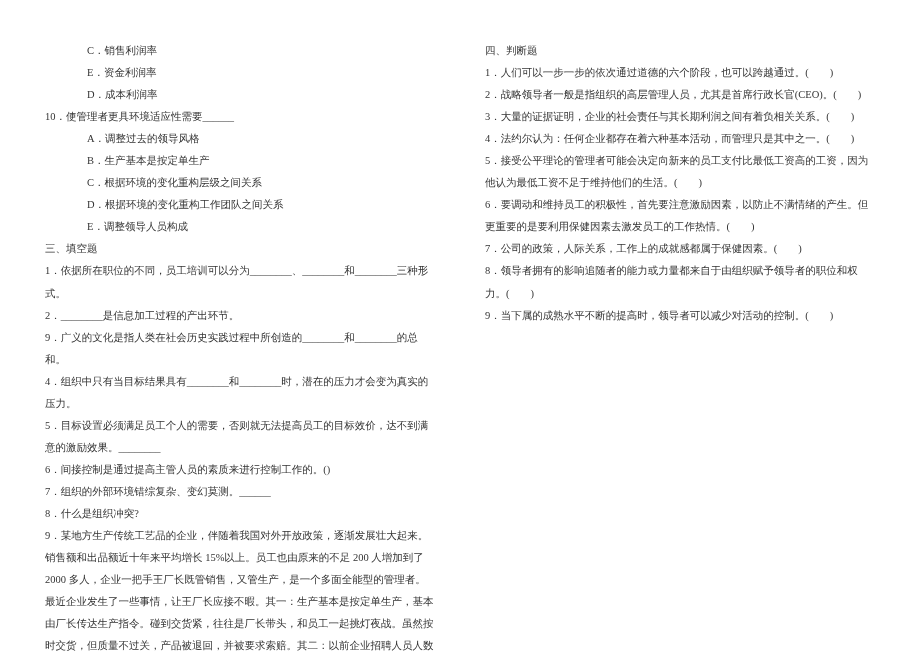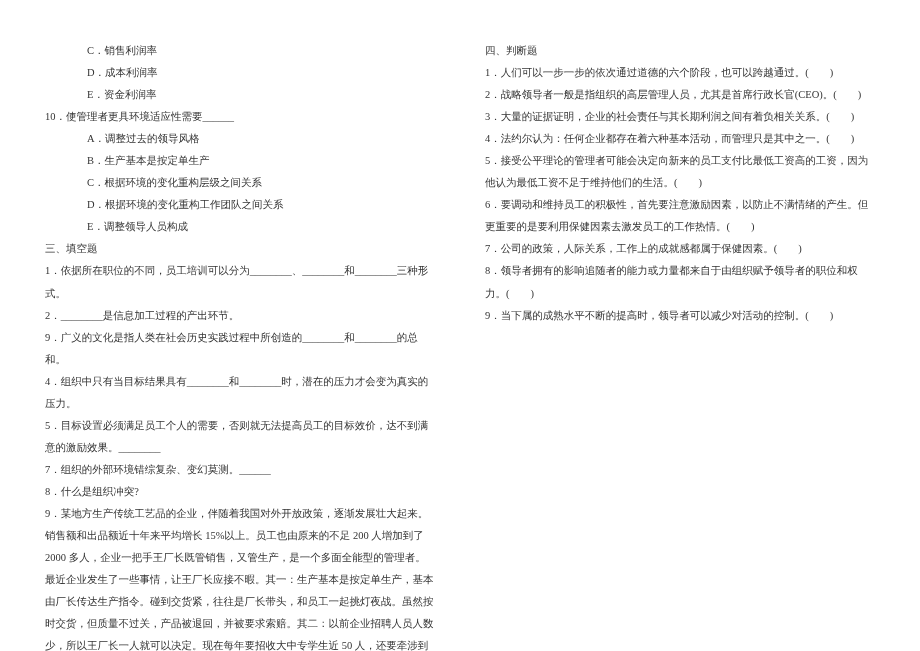--- a/index.html
+++ b/index.html
@@ -28,34 +28,35 @@
   .line { white-space: normal; }
   .indent2 { padding-left: 42px; }
   .section-title { font-weight: 400; }
 </style>
 </head>
 <body>
 
 <div class="page">
   <div class="col col-left">
     <div class="line indent2">C．销售利润率</div>
+    <div class="line indent2">E．资金利润率</div>
     <div class="line indent2">D．成本利润率</div>
-    <div class="line indent2">E．资金利润率</div>
     <div class="line">10．使管理者更具环境适应性需要______</div>
     <div class="line indent2">A．调整过去的领导风格</div>
     <div class="line indent2">B．生产基本是按定单生产</div>
     <div class="line indent2">C．根据环境的变化重构层级之间关系</div>
     <div class="line indent2">D．根据环境的变化重构工作团队之间关系</div>
     <div class="line indent2">E．调整领导人员构成</div>
     <div class="line section-title">三、填空题</div>
     <div class="line">1．依据所在职位的不同，员工培训可以分为________、________和________三种形式。</div>
     <div class="line">2．________是信息加工过程的产出环节。</div>
     <div class="line">9．广义的文化是指人类在社会历史实践过程中所创造的________和________的总和。</div>
     <div class="line">4．组织中只有当目标结果具有________和________时，潜在的压力才会变为真实的压力。</div>
     <div class="line">5．目标设置必须满足员工个人的需要，否则就无法提高员工的目标效价，达不到满意的激励效果。________</div>
+    <div class="line">6．间接控制是通过提高主管人员的素质来进行控制工作的。()</div>
     <div class="line">7．组织的外部环境错综复杂、变幻莫测。______</div>
     <div class="line">8．什么是组织冲突?</div>
     <div class="line">9．某地方生产传统工艺品的企业，伴随着我国对外开放政策，逐渐发展壮大起来。销售额和出品额近十年来平均增长 15%以上。员工也由原来的不足 200 人增加到了2000 多人，企业一把手王厂长既管销售，又管生产，是一个多面全能型的管理者。最近企业发生了一些事情，让王厂长应接不暇。其一：生产基本是按定单生产，基本由厂长传达生产指令。碰到交货紧，往往是厂长带头，和员工一起挑灯夜战。虽然按时交货，但质量不过关，产品被退回，并被要求索赔。其二：以前企业招聘人员人数少，所以王厂长一人就可以决定。现在每年要招收大中专学生近 50 人，还要牵涉到人员的培训等，以前的做法就不行了。其三：过去总是王厂长临时抓人去做后勤等工作，现在这方面工作太多，临时抓人去做，已经做不了做不好了。凡此种种，以前有效的管理方法已经失去作用了。请从</div>
 
   </div>
 
   <div class="col col-right">
     <div class="line section-title">四、判断题</div>
     <div class="line">1．人们可以一步一步的依次通过道德的六个阶段，也可以跨越通过。(　　)</div>
     <div class="line">2．战略领导者一般是指组织的高层管理人员，尤其是首席行政长官(CEO)。(　　)</div>

